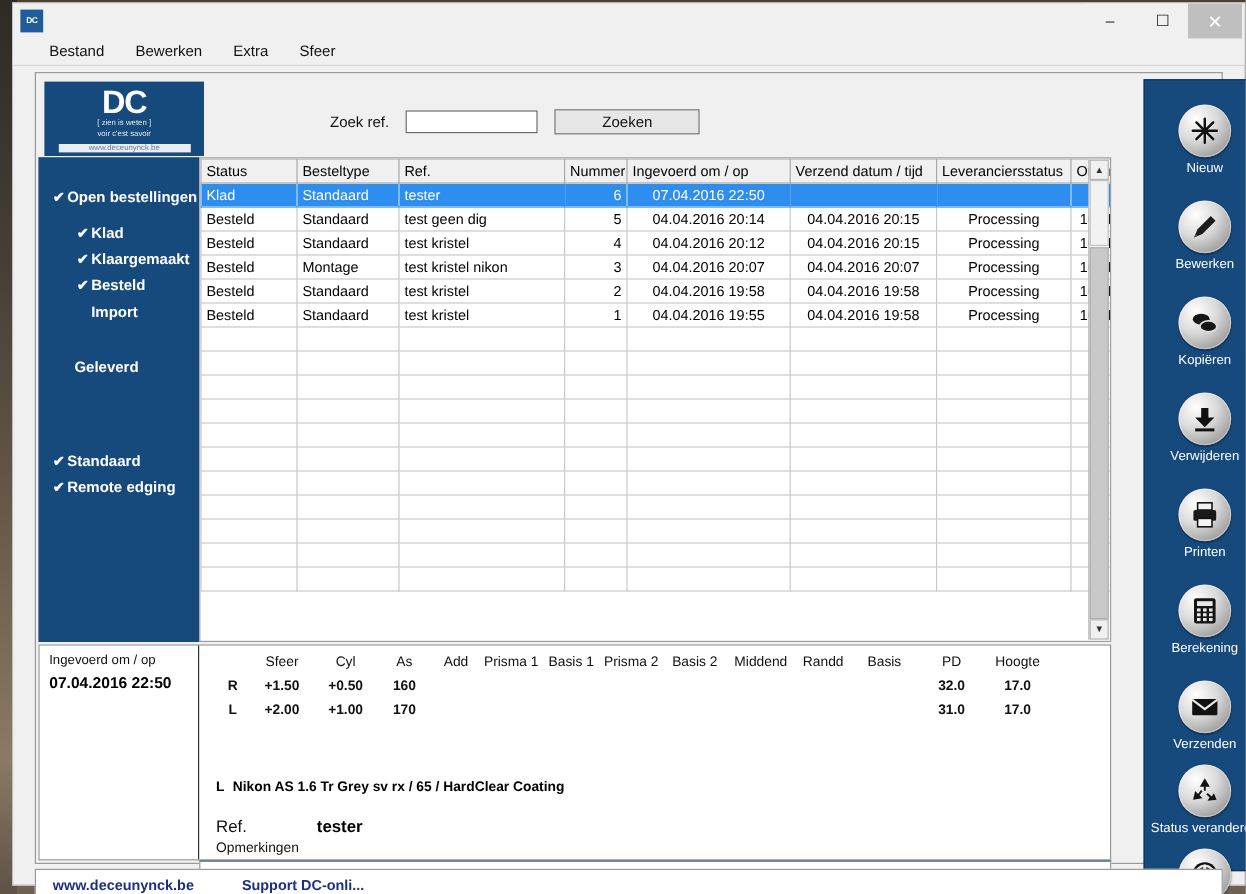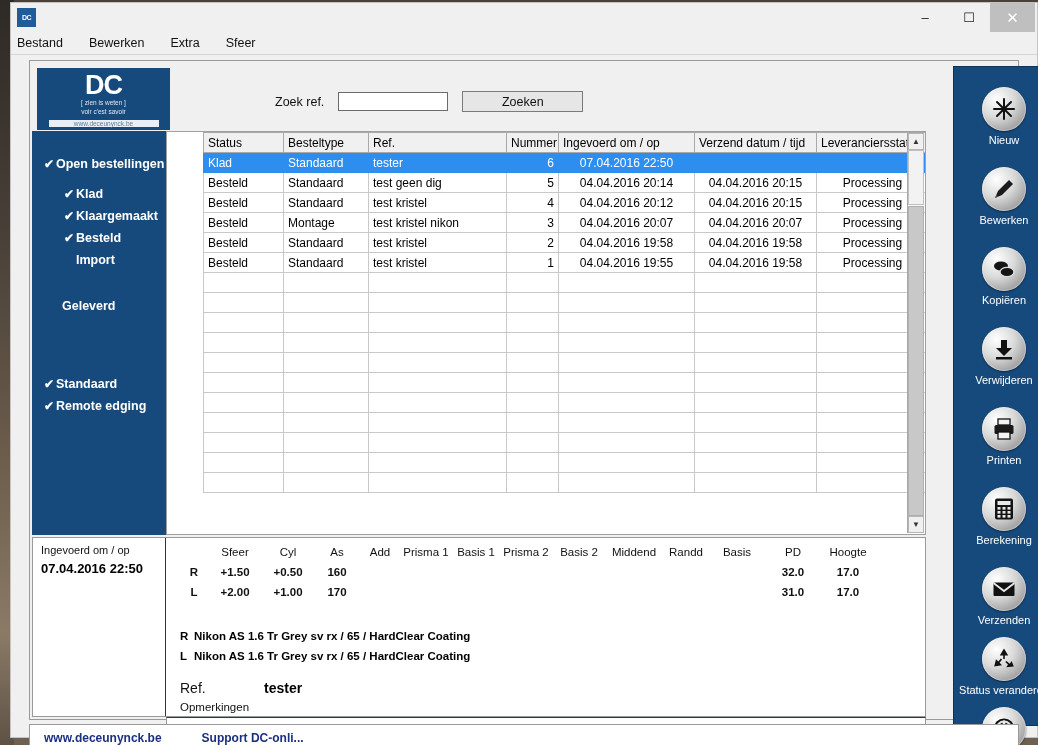--- a/index.html
+++ b/index.html
@@ -22,21 +22,21 @@
   #appicon{position:absolute;left:6px;top:5px;width:19px;height:19px;background:#1f5c99;
            display:flex;align-items:center;justify-content:center;}
   #appicon span{color:#fff;font-size:7px;font-weight:bold;letter-spacing:-.5px;line-height:7px;}
   #wtitle{position:absolute;left:0;right:0;top:6px;text-align:center;font-size:14px;color:#2a2a2a;}
   .wbtn{position:absolute;top:0;width:44px;height:29px;display:flex;align-items:center;
         justify-content:center;font-size:13px;color:#222;background:#f0f0f0;}
   #w-min{right:90px;}#w-max{right:46px;}
   #w-close{right:2px;width:45px;background:#bfbfbf;color:#fff;font-size:15px;}
 
   #menubar{height:22px;background:#f0f0f0;border-bottom:1px solid #d6d6d6;
-           display:flex;align-items:center;padding-left:6px;gap:26px;font-size:12.5px;color:#111;}
+           display:flex;align-items:center;padding-left:30px;gap:26px;font-size:12.5px;color:#111;}
   .menu-item{cursor:default;}
 
   
   #client{position:absolute;left:1px;right:1px;top:52px;bottom:1px;background:#f0f0f0;}
 
   
   #frame{position:absolute;left:17px;top:5px;width:990px;height:660px;
          border:1px solid #9a9a9a;background:#f0f0f0;box-sizing:border-box;}
 
   
@@ -58,21 +58,21 @@
   #nav{position:absolute;left:2px;top:70px;width:135px;height:404px;background:#174a7c;}
   .nav-item{display:flex;align-items:center;color:#fff;font-size:12.5px;font-weight:bold;
             white-space:nowrap;height:22px;}
   .nav-item .chk{width:14px;text-align:center;font-size:12px;color:#fff;}
   .nav-item.noindent{padding-left:10px;}
   .nav-item.indent{padding-left:30px;}
 
   
   #tablewrap{position:absolute;left:136px;top:70px;width:760px;height:404px;background:#fff;
              border:1px solid #a0a0a0;box-sizing:border-box;overflow:hidden;}
-  table{border-collapse:collapse;width:100%;table-layout:fixed;font-size:12px;margin-left:36px;}
+  table{border-collapse:collapse;width:100%;table-layout:fixed;font-size:12px;}
   thead th{background:#f0f0f0;border:1px solid #a9a9a9;height:20px;font-weight:normal;
            text-align:left;padding:0 4px;color:#000;font-size:12px;box-sizing:border-box;}
   tbody td{border:1px solid #c9c9c9;height:20px;padding:0 4px;color:#000;box-sizing:border-box;
            white-space:nowrap;overflow:hidden;}
   tbody tr.sel td{background:#2e8ef0;color:#fff;border-color:#2e8ef0;}
   td.num{text-align:right;}
   td.ctr{text-align:center;}
 
   
   #vscroll{position:absolute;right:1px;top:1px;width:17px;bottom:1px;background:#f0f0f0;
@@ -489,23 +489,20 @@
               <div class="c c-p2"></div>
               <div class="c c-b2"></div>
               <div class="c c-mid"></div>
               <div class="c c-randd"></div>
               <div class="c c-basis"></div>
               <div class="c c-pd">31.0</div>
               <div class="c c-hg">17.0</div>
             </div>
           </div>
 
-          <div class="lens" id="lensR">
-            <span class="eye">R</span><span class="desc">Nikon AS 1.6 Tr Grey sv rx  /  65  /  HardClear Coating</span>
-          </div>
           <div class="lens" id="lensL">
             <span class="eye">L</span><span class="desc">Nikon AS 1.6 Tr Grey sv rx  /  65  /  HardClear Coating</span>
           </div>
 
           <div id="refrow">
             <span class="k">Ref.</span><span class="v">tester</span>
           </div>
           <div id="opm">Opmerkingen</div>
         </div>
       </div>

